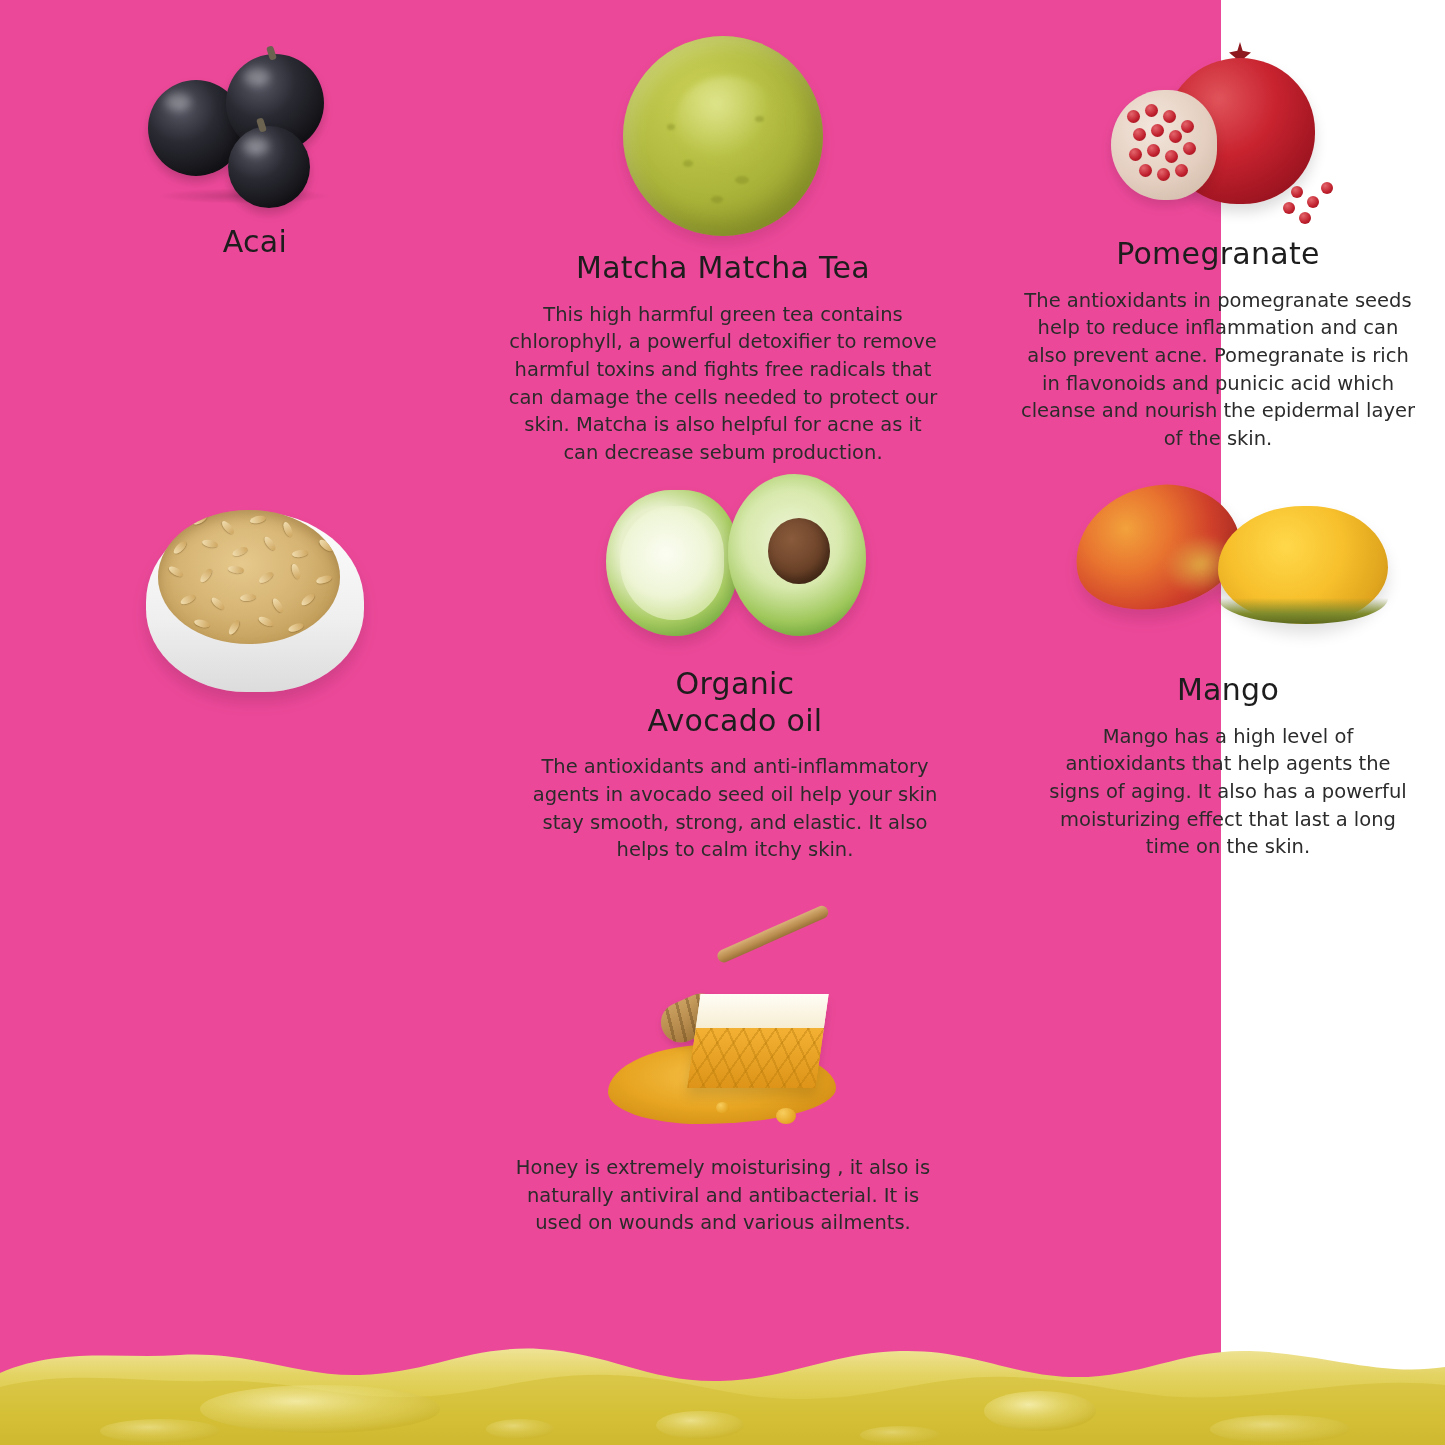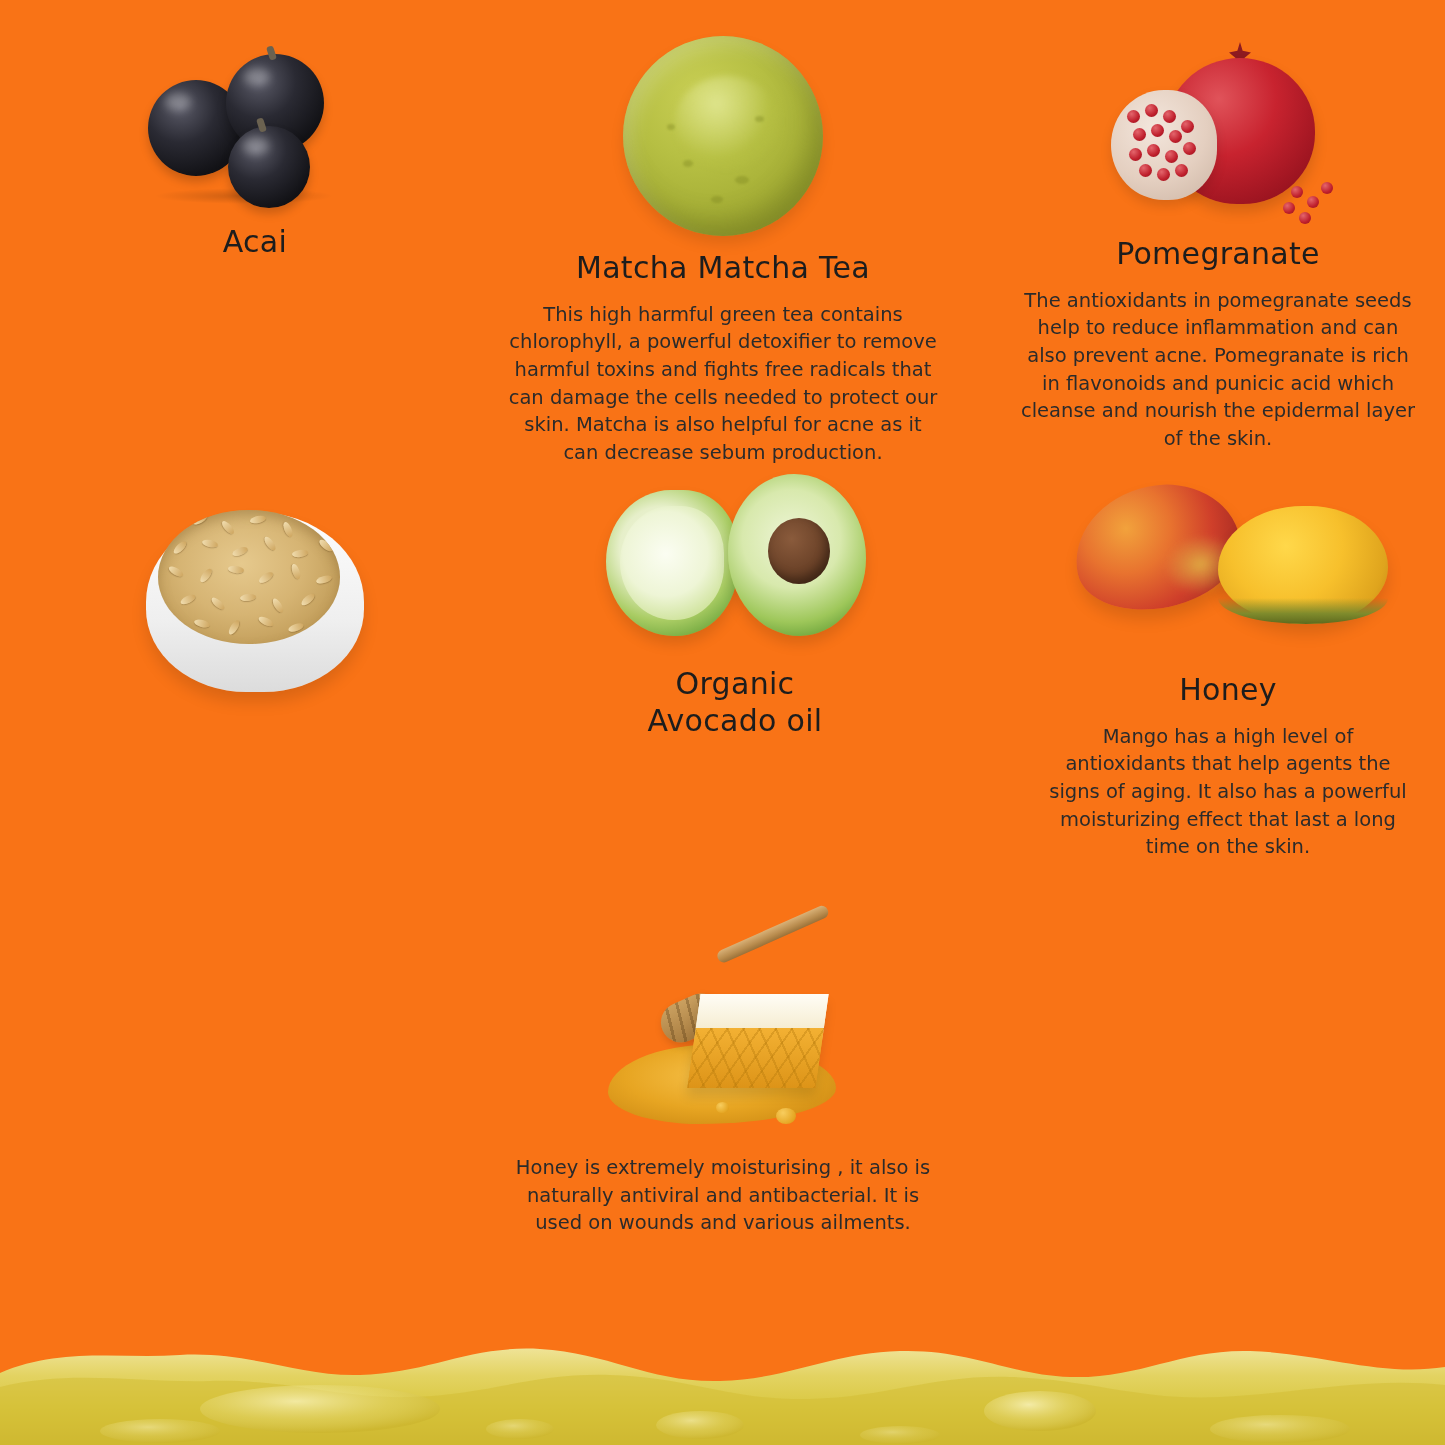--- a/index.html
+++ b/index.html
@@ -10,23 +10,23 @@
     width: 1445px;
     height: 1445px;
     background: #ffffff;
     font-family: "DejaVu Sans", sans-serif;
     overflow: hidden;
     position: relative;
   }
 
   .page {
     position: relative;
-    width: 1445px;
+    width: 1221px;
     height: 1445px;
-    background: #f97316;
+    background: #ec4899;
   }
 
   
   .card {
     position: absolute;
     text-align: center;
     box-sizing: border-box;
   }
 
   .card-image {
@@ -445,32 +445,33 @@
         <span class="avo-left-flesh"></span>
       </div>
       <div class="avo-half avo-right">
         <span class="avo-pit"></span>
       </div>
     </div>
     <div class="card-title">
       <span>Organic</span><br>
       <span>Avocado oil</span>
     </div>
+    <div class="card-body">The antioxidants and anti-inflammatory agents in avocado seed oil help your skin stay smooth, strong, and elastic. It also helps to calm itchy skin.</div>
   </div>
 
   <div class="card" id="card-mango">
     <div class="card-image art mango-art" style="margin-bottom:10px;">
       <div class="mango-whole">
         <span class="mango-whole-tint"></span>
       </div>
       <div class="mango-half">
         <span class="mango-skin"></span>
       </div>
     </div>
-    <div class="card-title">Honey</div>
+    <div class="card-title">Mango</div>
     <div class="card-body">Mango has a high level of antioxidants that help agents the signs of aging. It also has a powerful moisturizing effect that last a long time on the skin.</div>
   </div>
 
   <div class="card" id="card-honey">
     <div class="card-image art honey-art" style="margin-bottom:12px;">
       <div class="honey-pool"></div>
       <div class="dipper-handle"></div>
       <div class="dipper-head">
         <span class="dipper-rings"></span>
       </div>

